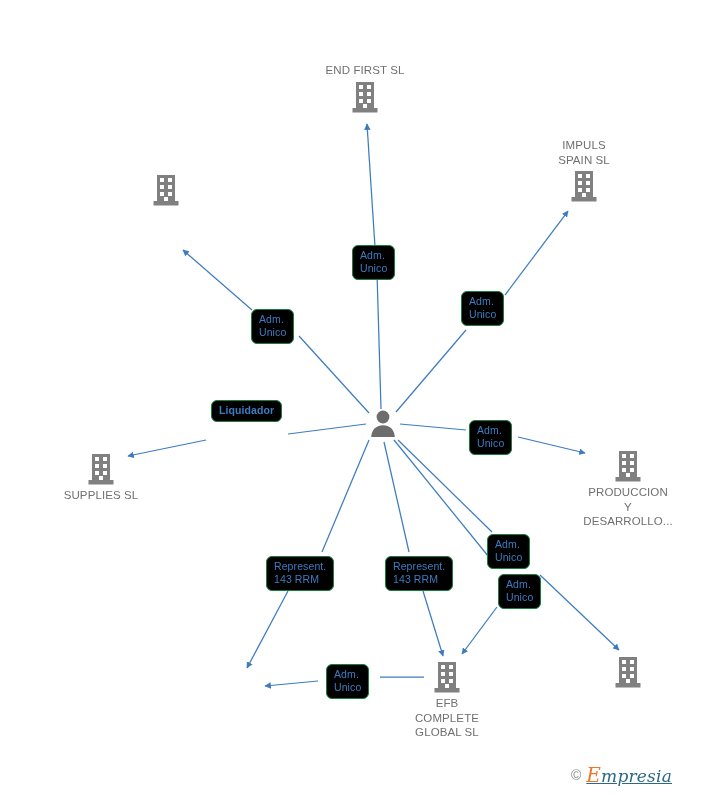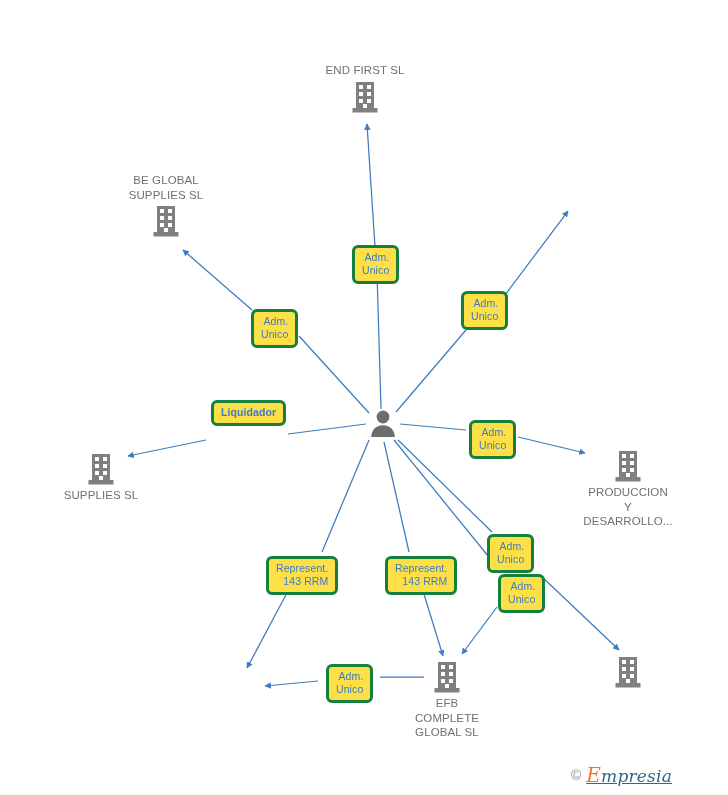--- a/index.html
+++ b/index.html
@@ -48,28 +48,28 @@
   .node.person  .label { color: #777777; font-size: 12px; }
   .node.focus   .label { color: #5f5f5f; font-weight: bold; }
 
   
   .node.above .label { margin: 0 0 2px 0; }
 
   
   .elabel {
     position: absolute;
     z-index: 5;
-    border: 3px solid #15803d;
+    border: 1px solid #15803d;
     border-radius: 6px;
-    background: #fde047;
+    background: #000000;
     color: #3d7cc0;
     font-size: 10.5px;
     line-height: 13px;
     padding: 3px 7px 4px 7px;
-    text-align: right;
+    text-align: left;
     white-space: pre-line;
     letter-spacing: .1px;
   }
 
   
   .watermark {
     position: absolute;
     right: 12px;
     bottom: 8px;
     z-index: 9;
@@ -147,39 +147,56 @@
             <rect x="16" y="12" width="4" height="4"></rect>
           <rect x="8" y="19" width="4" height="4"></rect>
             <rect x="16" y="19" width="4" height="4"></rect>
           <rect x="12" y="24" width="4" height="4"></rect>
         </g>
       </svg>
     </span>
   </div>
 
   <div class="node company above" style="left:166px; top:173px;">
-    <span class="label">BE GLOBAL
-SUPPLIES  SL</span>
-    <span class="glyph">
-      <svg width="28" height="34" viewBox="0 0 28 34">
-        <rect x="5" y="2" width="18" height="26" fill="#808080"></rect>
-        <rect x="1.5" y="28" width="25" height="4.5" fill="#808080"></rect>
-        <g fill="#ffffff">
-          <rect x="8" y="5" width="4" height="4"></rect>
-            <rect x="16" y="5" width="4" height="4"></rect>
-          <rect x="8" y="12" width="4" height="4"></rect>
-            <rect x="16" y="12" width="4" height="4"></rect>
-          <rect x="8" y="19" width="4" height="4"></rect>
-            <rect x="16" y="19" width="4" height="4"></rect>
-          <rect x="12" y="24" width="4" height="4"></rect>
-        </g>
-      </svg>
-    </span>
-  </div>
-
+    <span class="glyph">
+      <svg width="28" height="34" viewBox="0 0 28 34">
+        <rect x="5" y="2" width="18" height="26" fill="#808080"></rect>
+        <rect x="1.5" y="28" width="25" height="4.5" fill="#808080"></rect>
+        <g fill="#ffffff">
+          <rect x="8" y="5" width="4" height="4"></rect>
+            <rect x="16" y="5" width="4" height="4"></rect>
+          <rect x="8" y="12" width="4" height="4"></rect>
+            <rect x="16" y="12" width="4" height="4"></rect>
+          <rect x="8" y="19" width="4" height="4"></rect>
+            <rect x="16" y="19" width="4" height="4"></rect>
+          <rect x="12" y="24" width="4" height="4"></rect>
+        </g>
+      </svg>
+    </span>
+  </div>
+
+  <div class="node company above" style="left:584px; top:138px;">
+    <span class="label">IMPULS
+SPAIN SL</span>
+    <span class="glyph">
+      <svg width="28" height="34" viewBox="0 0 28 34">
+        <rect x="5" y="2" width="18" height="26" fill="#808080"></rect>
+        <rect x="1.5" y="28" width="25" height="4.5" fill="#808080"></rect>
+        <g fill="#ffffff">
+          <rect x="8" y="5" width="4" height="4"></rect>
+            <rect x="16" y="5" width="4" height="4"></rect>
+          <rect x="8" y="12" width="4" height="4"></rect>
+            <rect x="16" y="12" width="4" height="4"></rect>
+          <rect x="8" y="19" width="4" height="4"></rect>
+            <rect x="16" y="19" width="4" height="4"></rect>
+          <rect x="12" y="24" width="4" height="4"></rect>
+        </g>
+      </svg>
+    </span>
+  </div>
 
   <div class="node company" style="left:101px; top:452px;">
     <span class="glyph">
       <svg width="28" height="34" viewBox="0 0 28 34">
         <rect x="5" y="2" width="18" height="26" fill="#808080"></rect>
         <rect x="1.5" y="28" width="25" height="4.5" fill="#808080"></rect>
         <g fill="#ffffff">
           <rect x="8" y="5" width="4" height="4"></rect>
             <rect x="16" y="5" width="4" height="4"></rect>
           <rect x="8" y="12" width="4" height="4"></rect>

